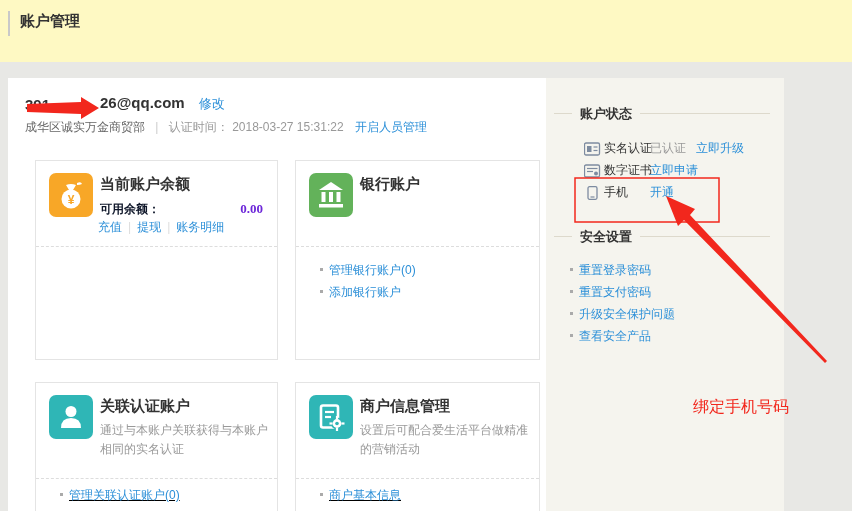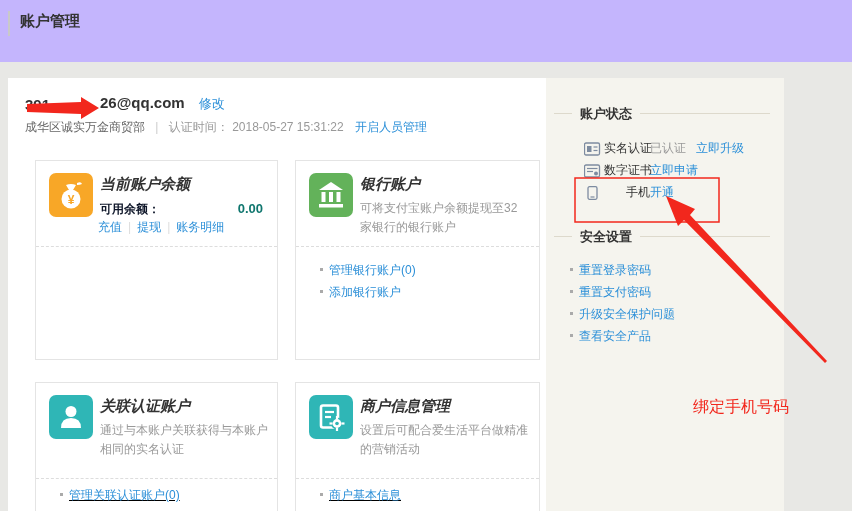--- a/index.html
+++ b/index.html
@@ -2,21 +2,21 @@
 <html><head>
 <meta charset="utf-8">
 <style>
   * { margin:0; padding:0; box-sizing:border-box; }
   html,body { background:#fff; }
   .page {
     position:relative; width:852px; height:511px; overflow:hidden;
     font-family:"Liberation Sans", sans-serif; background:#fff;
   }
   
-  .title-bar { position:absolute; left:0; top:0; width:852px; height:62px; background:#c4b5fd; }
+  .title-bar { position:absolute; left:0; top:0; width:852px; height:62px; background:#fef9c3; }
   .title-accent { position:absolute; left:8px; top:11px; width:2px; height:25px; background:#c9c9c9; }
   .page-title { position:absolute; left:20px; top:12px; font-size:15px; font-weight:bold; color:#333; }
 
   
   .content-bg { position:absolute; left:0; top:62px; width:852px; height:449px; background:#e8e8e5; }
   .main-panel { position:absolute; left:8px; top:16px; width:538px; height:433px; background:#fff; }
   .sidebar { position:absolute; left:546px; top:16px; width:238px; height:433px; background:#f5f4ee; }
 
   
   .email-row { position:absolute; left:17px; top:16px; font-size:15px; font-weight:bold; color:#333; white-space:nowrap; }
@@ -30,46 +30,46 @@
   a { color:#2b8fd8; text-decoration:none; cursor:pointer; }
   a.muted { color:#5f7182; }
 
   
   .card { position:absolute; background:#fff; border:1px solid #e4e4e4; }
   .card-1 { left:27px;  top:82px;  width:243px; height:200px; }
   .card-2 { left:287px; top:82px;  width:245px; height:200px; }
   .card-3 { left:27px;  top:304px; width:243px; height:180px; }
   .card-4 { left:287px; top:304px; width:245px; height:180px; }
   .card-icon { position:absolute; left:13px; top:12px; width:44px; height:44px; }
-  .card-title { position:absolute; left:64px; top:14px; font-size:15px; font-weight:bold; color:#333;font-style:italic; }
+  .card-title { position:absolute; left:64px; top:14px; font-size:15px; font-weight:bold; color:#333; }
   .card-desc { position:absolute; left:64px; top:38px; width:168px; font-size:12px; color:#999; line-height:19px; }
   .balance-row { position:absolute; left:64px; top:40px; right:14px; font-size:12px; }
   .balance-label { float:left; font-weight:bold; color:#0f172a; }
-  .balance-value { float:right; font-weight:bold; color:#0f766e; font-size:13px; }
+  .balance-value { float:right; font-weight:bold; color:#6d28d9; font-size:13px;font-family:Liberation Serif, serif; }
   .card-actions { position:absolute; left:62px; top:58px; font-size:12px; white-space:nowrap; }
   .card-actions .sep { color:#ddd; margin:0 6px; }
   .card-divider { position:absolute; left:0; right:0; border-top:1px dashed #ddd; }
   .row1 .card-divider { top:85px; }
   .row2 .card-divider { top:95px; }
   .card-links { position:absolute; left:24px; list-style:none; }
   .row1 .card-links { top:98px; }
   .row2 .card-links { top:101px;text-decoration:underline; }
   .card-links li { height:22px; line-height:22px; font-size:12px; white-space:nowrap; }
   .dot { display:inline-block; width:3px; height:3px; background:#aaa; margin:0 6px 3px 0; }
 
   
   .side-sec { position:absolute; left:8px; right:14px; height:0; border-top:1px solid #ddd9cc; }
   .side-sec-1 { top:35px;text-decoration:underline; }
   .side-sec-2 { top:158px; }
   .side-sec > span { position:absolute; left:18px; top:-9px; background:#f5f4ee; padding:0 8px;
                      font-size:13px; font-weight:bold; color:#333; white-space:nowrap; }
   .srow { position:absolute; left:38px; display:flex; align-items:center; font-size:12px; white-space:nowrap; }
   .srow-1 { top:62px; } .srow-2 { top:84px; } .srow-3 { top:106px; }
   .s-ic { width:17px; height:14px; margin-right:3px; flex:0 0 auto; }
-  .s-label { width:46px; color:#333;text-align:right; }
+  .s-label { width:46px; color:#333; }
   .s-status { color:#999; margin-right:10px; }
   .sec-links { position:absolute; left:24px; top:181px; list-style:none; }
   .sec-links li { height:22px; line-height:22px; font-size:12px; white-space:nowrap; }
 
   
   .ann-svg { position:absolute; left:0; top:0; z-index:10; pointer-events:none; }
   .ann-note { position:absolute; left:693px; top:397px; z-index:10; font-size:16px;
               color:#f2271d; white-space:nowrap; pointer-events:none; }
 </style>
 </head>
@@ -88,21 +88,21 @@
 
       <div class="email-row">
         <span class="email-prefix">391</span><span>26@qq.com</span>
         <a class="modify-link">修改</a>
       </div>
 
       <div class="info-row">
         <span class="company">成华区诚实万金商贸部</span>
         <span class="sep">|</span>
         <span>认证时间：</span>
-        <span>2018-05-27 15:31:22</span>
+        <span>2018-03-27 15:31:22</span>
         <a>开启人员管理</a>
       </div>
 
       <div class="card card-1 row1">
         <svg class="card-icon" viewBox="0 0 44 44">
           <rect width="44" height="44" rx="7" fill="#f8a727"></rect>
           <path d="M17 12 q5 -2 10 0 l-3 5 h-4 z" fill="#fff"></path>
           <path d="M28 10 q4 -2 5 1 q-2 1 -5 1 z" fill="#fff"></path>
           <circle cx="22" cy="26" r="9.5" fill="#fff"></circle>
           <text x="22" y="30.5" font-size="12" font-weight="bold" fill="#f8a727" text-anchor="middle">¥</text>
@@ -121,21 +121,20 @@
       <div class="card card-2 row1">
         <svg class="card-icon" viewBox="0 0 44 44">
           <rect width="44" height="44" rx="7" fill="#63b25a"></rect>
           <polygon points="22,9 34,17 10,17" fill="#fff"></polygon>
           <rect x="12.5" y="19" width="4" height="10" fill="#fff"></rect>
           <rect x="20" y="19" width="4" height="10" fill="#fff"></rect>
           <rect x="27.5" y="19" width="4" height="10" fill="#fff"></rect>
           <rect x="10" y="31" width="24" height="3.5" fill="#fff"></rect>
         </svg>
         <div class="card-title">银行账户</div>
-        <div class="card-desc">可将支付宝账户余额提现至32家银行的银行账户</div>
         <div class="card-divider"></div>
         <ul class="card-links">
           <li><span class="dot"></span><a>管理银行账户(0)</a></li>
           <li><span class="dot"></span><a>添加银行账户</a></li>
         </ul>
       </div>
 
       <div class="card card-3 row2">
         <svg class="card-icon" viewBox="0 0 44 44">
           <rect width="44" height="44" rx="7" fill="#2fb6b6"></rect>

